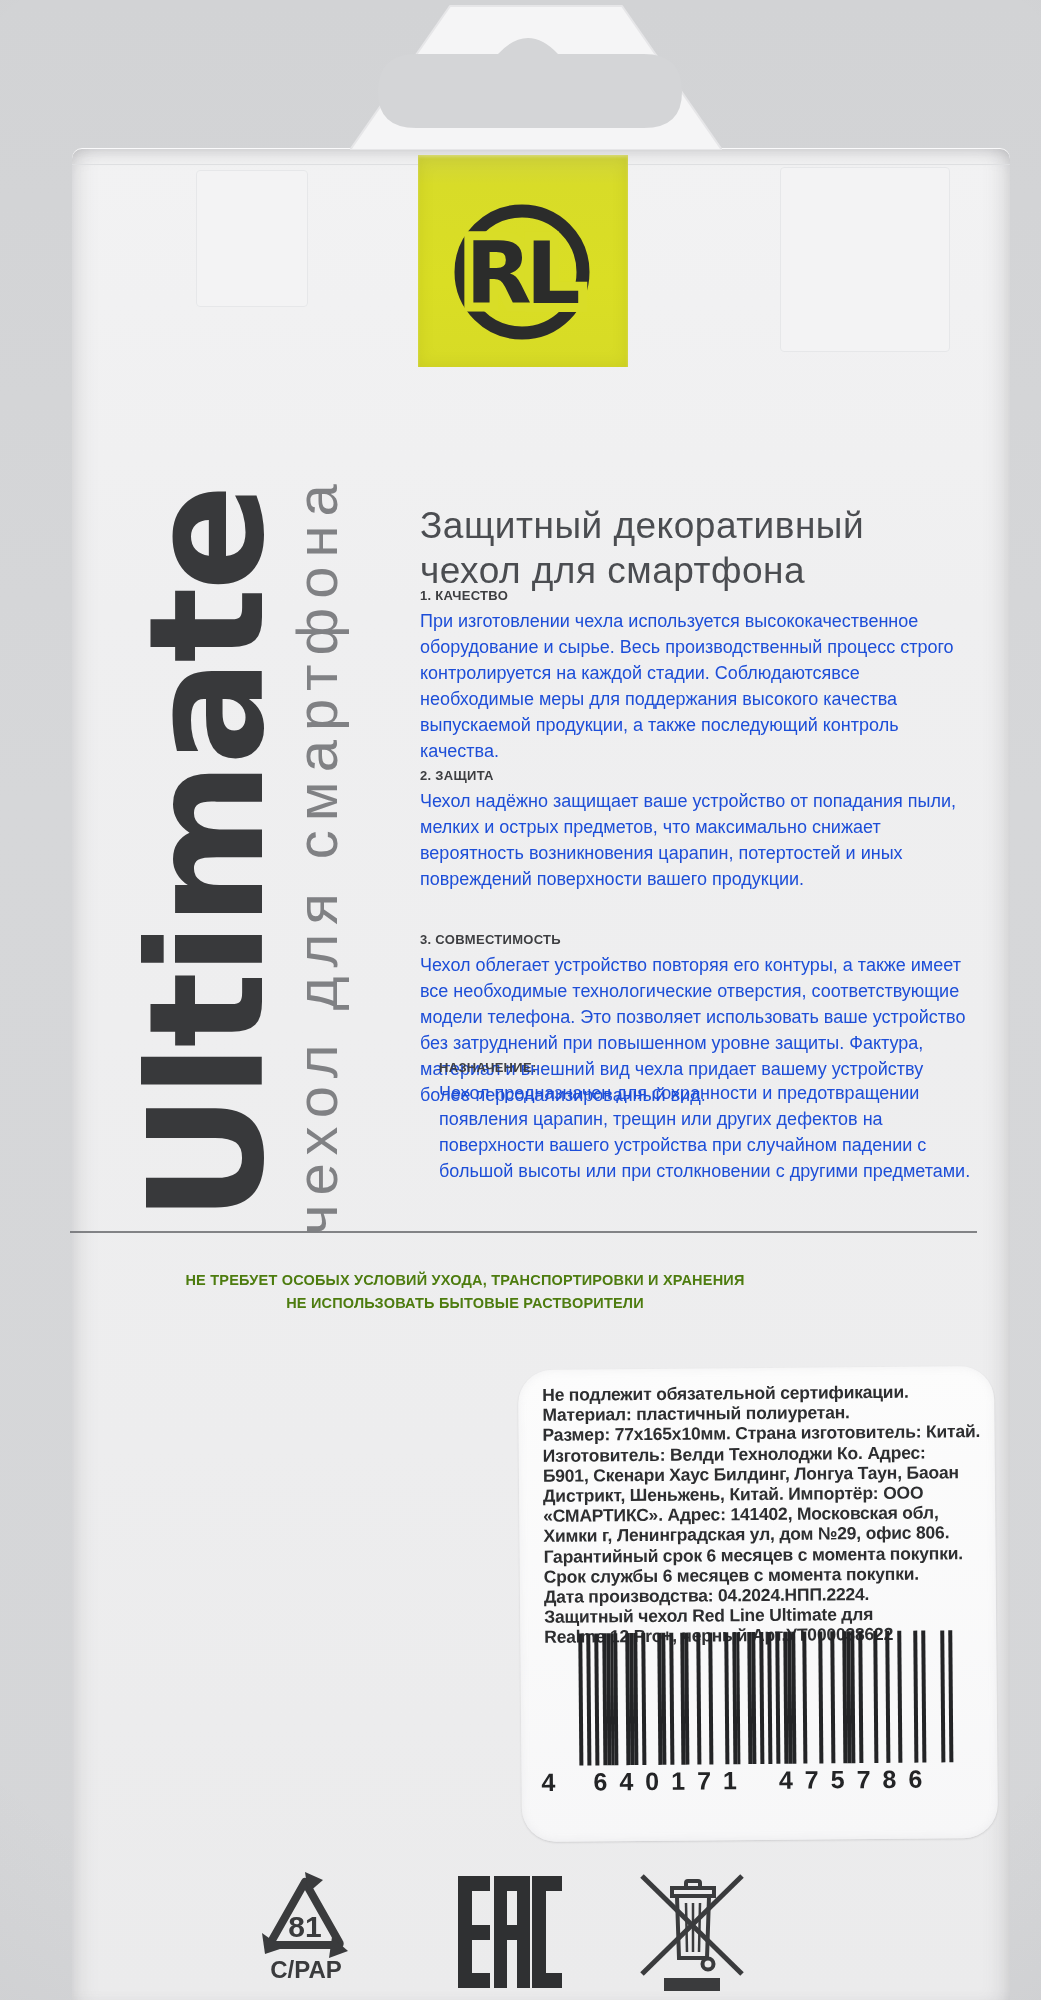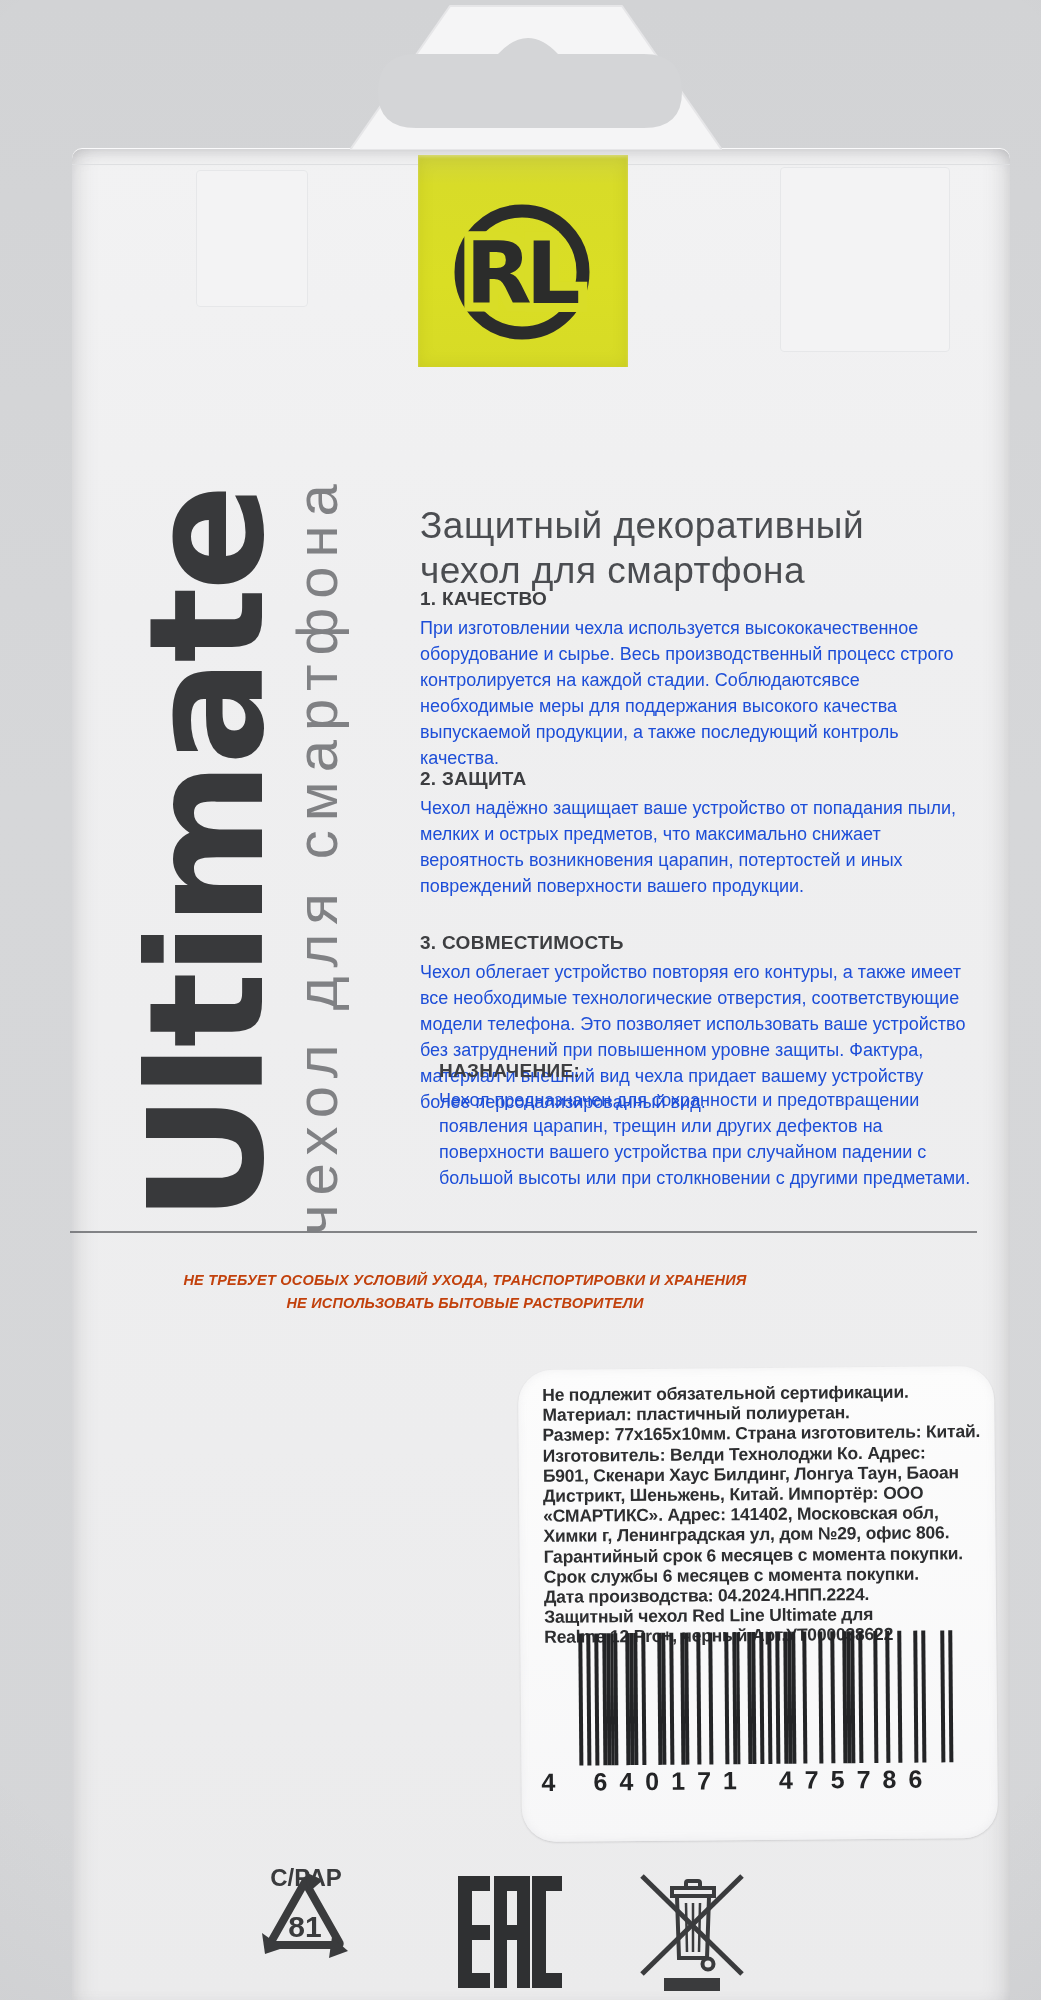--- a/index.html
+++ b/index.html
@@ -36,46 +36,46 @@
     white-space:nowrap;font-size:158px;font-weight:bold;letter-spacing:-4px;color:#38393b;
     font-family:"DejaVu Sans","Liberation Sans",sans-serif;
   }
   .v-sub{
     position:absolute;left:316px;top:855px;transform:translate(-50%,-50%) rotate(-90deg);
     white-space:nowrap;font-size:58px;font-weight:normal;letter-spacing:9px;color:#808184;
   }
   .content-title{position:absolute;left:420px;top:455px;width:560px;
     font-size:37px;line-height:45px;letter-spacing:.5px;color:#4b4d51;margin-top:48px;}
   .sec{position:absolute;left:420px;width:548px;}
-  .sec h3{margin:0 0 5px 0;font-size:19px;font-weight:bold;letter-spacing:.3px;color:#3d3e41;}
+  .sec h3{margin:0 0 5px 0;font-size:13px;font-weight:bold;letter-spacing:.3px;color:#3d3e41;}
   .sec p{margin:0;font-size:18px;line-height:26px;color:#1d4ed8;}
   .sec1{top:588px;} .sec2{top:768px;} .sec3{top:932px;} .sec4{top:1060px;margin-left:19px;}
   .divider{position:absolute;left:70px;top:1231px;width:907px;height:2px;background:#6f7073;opacity:.85;}
   .care{position:absolute;left:80px;top:1269px;width:770px;text-align:center;
-    font-size:14.5px;font-weight:bold;line-height:23px;letter-spacing:.2px;color:#c2410c;font-style:italic;}
+    font-size:14.5px;font-weight:bold;line-height:23px;letter-spacing:.2px;color:#4d7c0f;}
   .care div{white-space:nowrap;}
   .sticker{
     position:absolute;left:520px;top:1368px;width:476px;height:472px;
     background:linear-gradient(180deg,#fcfcfc,#f7f7f8);
     border-radius:34px;transform:rotate(-0.5deg);
     box-shadow:0 1px 2px rgba(80,80,85,.18), inset 0 0 10px rgba(160,160,165,.12);
   }
   .sticker-text{position:absolute;left:24px;top:15px;width:432px;
     font-size:17.5px;font-weight:bold;line-height:20.2px;color:#2d2e30;letter-spacing:-0.2px;}
   .sticker-text div{white-space:nowrap;}
   .barcode{position:absolute;left:58px;top:264px;width:376px;height:132px;display:flex;align-items:stretch;}
   .bc-mod{width:3.95px;height:100%;}
   .bc-mod.on{background:#232426;}
   .bc-digits{position:absolute;left:20px;top:398px;width:430px;display:flex;align-items:baseline;
     font-size:25px;font-weight:bold;color:#232426;letter-spacing:12px;}
   .bc-digits .g0{margin-right:26px;}
   .bc-digits .g1{margin-right:30px;}
   .footer-icon{position:absolute;}
   .recycle-wrap{left:262px;top:1872px;width:86px;height:86px;}
-  .cpap{position:absolute;left:250px;top:1864px;width:112px;text-align:center;
+  .cpap{position:absolute;left:250px;top:1956px;width:112px;text-align:center;
     font-size:24px;font-weight:bold;color:#3a3b3d;}
   .eac-wrap{left:458px;top:1876px;width:104px;height:112px;}
   .bin-wrap{left:636px;top:1870px;width:112px;height:122px;}
 </style>
 </head>
 <body>
 
 <div class="package"></div>
 <div class="lid-line"></div>
 <div class="flap left"></div>

